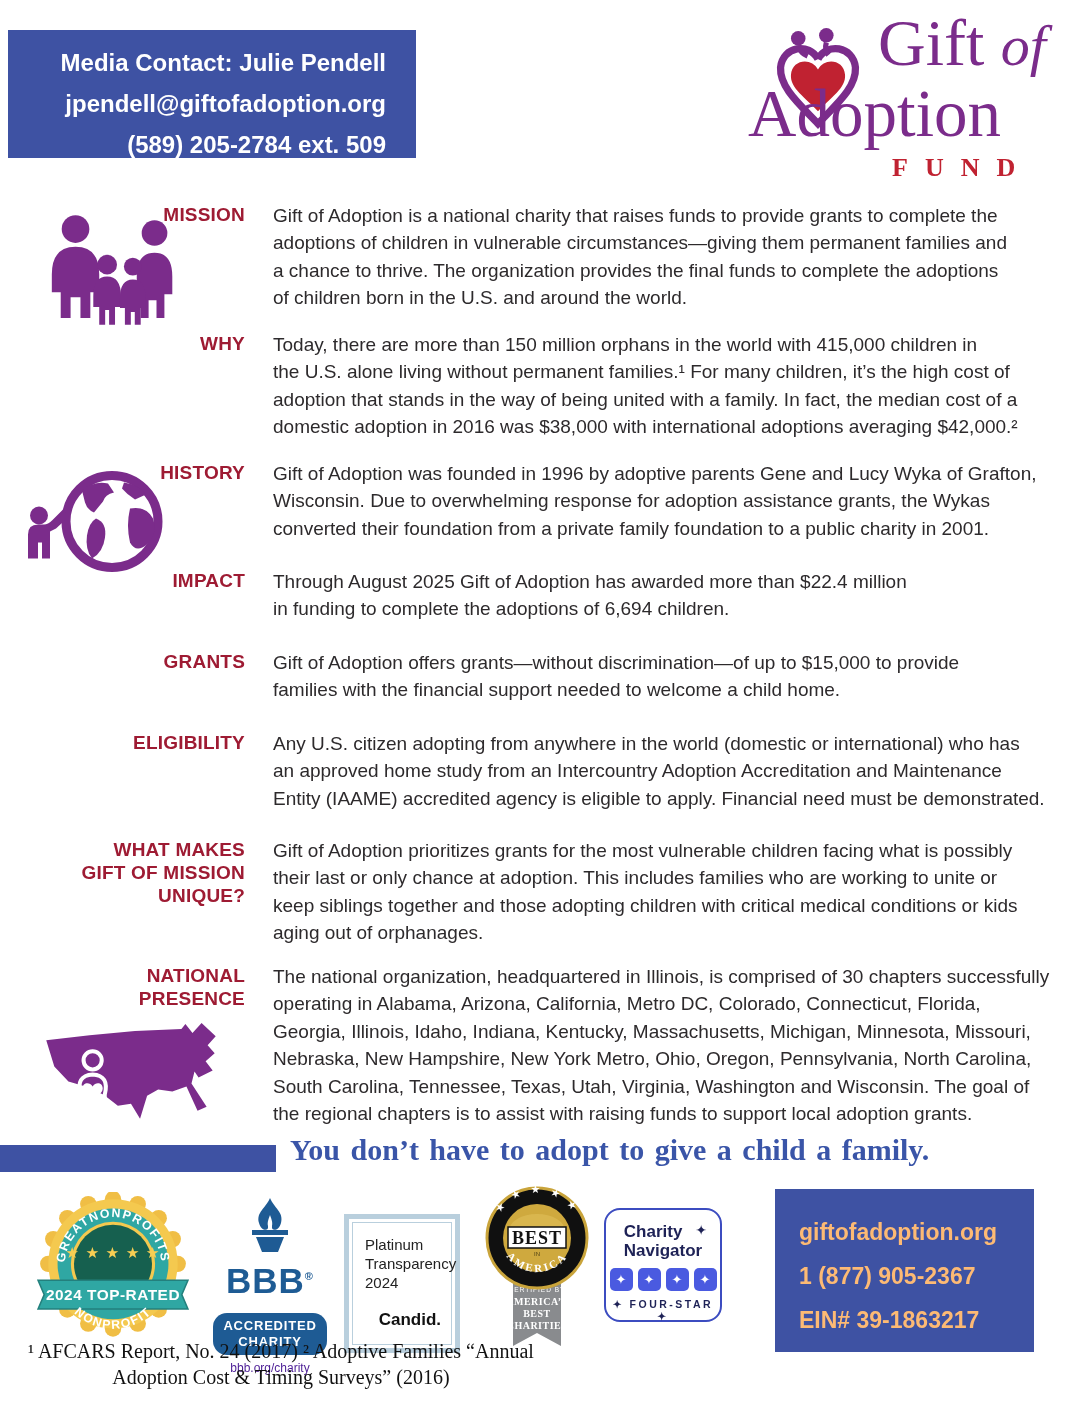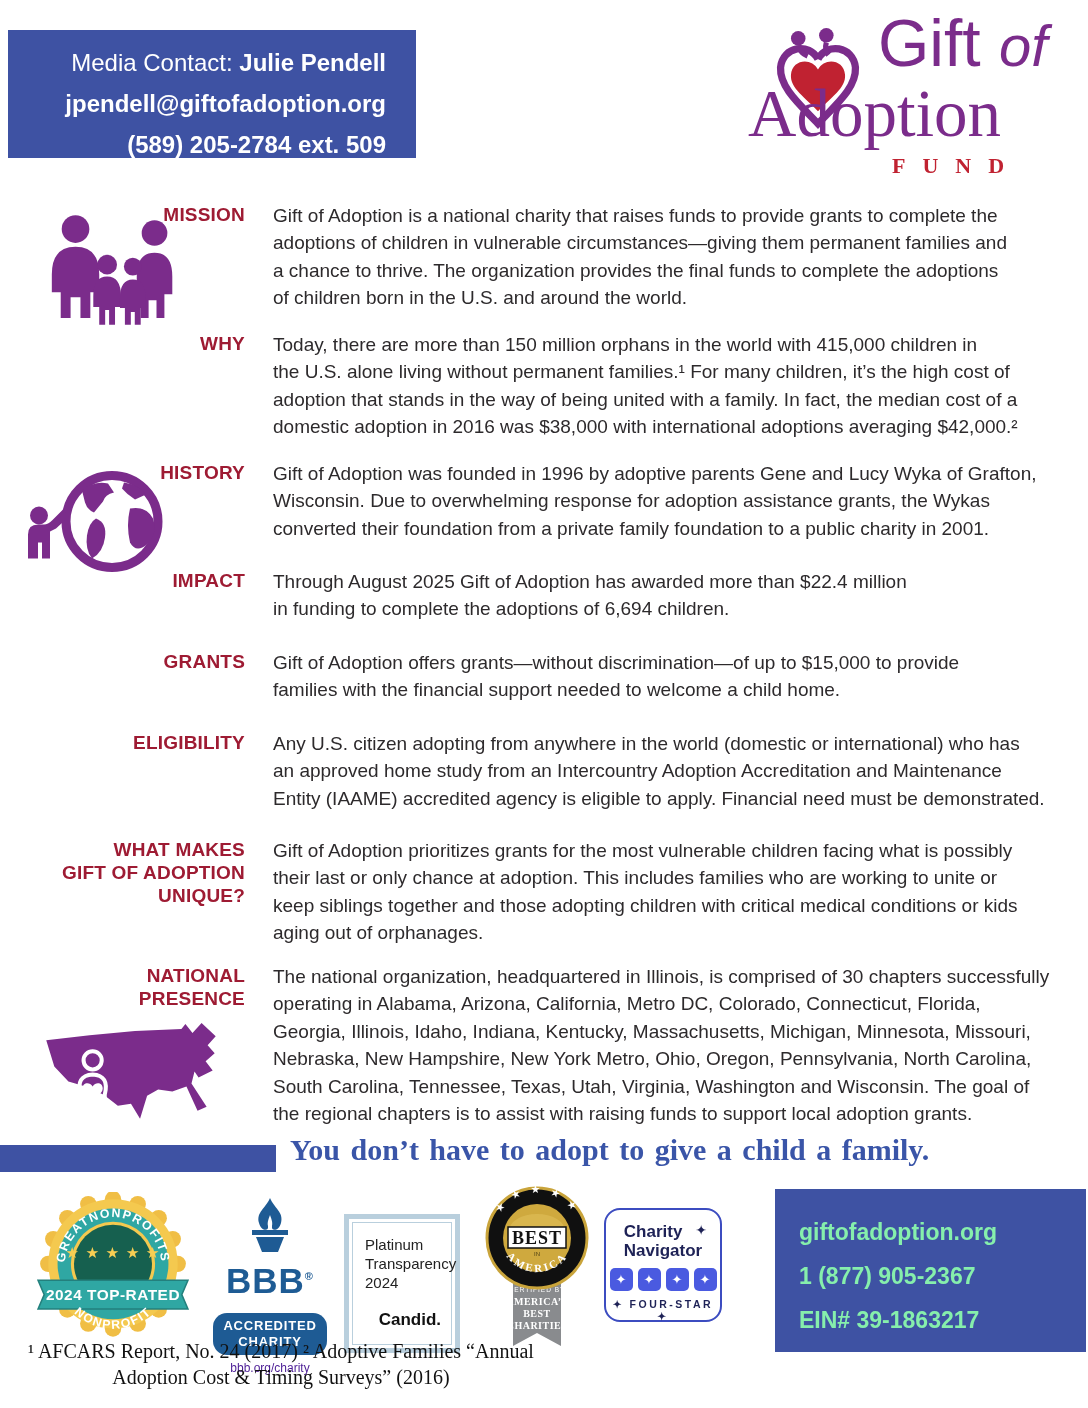--- a/index.html
+++ b/index.html
@@ -4,31 +4,31 @@
 <style>
   html,body{margin:0;padding:0;background:#ffffff;}
   .page{position:relative;width:1088px;height:1408px;background:#fff;overflow:hidden;
         font-family:"Liberation Sans",sans-serif;color:#2d2a2c;}
   .preline{white-space:pre-line;}
 
   
   .media-box{position:absolute;left:8px;top:30px;width:408px;height:128px;background:#3e52a3;
              color:#fff;text-align:right;padding:12px 30px 0 0;box-sizing:border-box;
              font-size:24px;font-weight:700;line-height:41px;}
-  .mc-bold{font-weight:400;}
+  .mc-bold{font-weight:700;}
 
   .logo{position:absolute;left:742px;top:22px;width:336px;height:158px;}
   .logo-mark{position:absolute;left:20px;top:6px;width:112px;height:104px;}
-  .logo-giftof{position:absolute;left:136px;top:-12px;font-family:Liberation Sans, sans-serif;
+  .logo-giftof{position:absolute;left:136px;top:-12px;font-family:Liberation Serif, serif;
                color:#7b2c8b;font-size:66px;line-height:66px;}
   .logo-giftof em{font-style:italic;font-size:58px;}
   .logo-adoption{position:absolute;left:6px;top:58px;font-family:"Liberation Serif",serif;
                  color:#7b2c8b;font-size:67px;line-height:67px;}
   .logo-fund{position:absolute;left:150px;top:131px;color:#c02231;font-family:"Liberation Serif",serif;
-             font-size:22px;font-weight:700;letter-spacing:17px;}
+             font-size:26px;font-weight:700;letter-spacing:17px;}
 
   
   .section{position:absolute;left:0;width:1075px;}
   .sec-label{position:absolute;left:0;top:1px;width:245px;text-align:right;color:#9e1b33;
              font-weight:800;font-size:19px;line-height:23px;letter-spacing:.2px;white-space:pre-line;}
   .sec-text{position:absolute;left:273px;top:0;width:860px;font-size:19px;line-height:27.4px;
             white-space:pre-line;}
   .s1{top:202px}.s2{top:331px}.s3{top:460px}.s4{top:568px}
   .s5{top:649px}.s6{top:730px}.s7{top:837px}.s8{top:963px}
 
@@ -57,22 +57,22 @@
   .badge-best{position:absolute;left:480px;top:1186px;width:114px;height:168px;}
   .badge-cn{position:absolute;left:604px;top:1208px;width:118px;height:114px;border:2.5px solid #3c4cc0;
             border-radius:16px;background:#fff;text-align:center;box-sizing:border-box;padding-top:12px;}
   .cn-name{display:inline-block;font-weight:800;font-size:17px;line-height:19px;color:#1e2256;text-align:left;}
   .cn-sparkle{position:absolute;right:13px;top:12px;color:#1e2256;font-size:14px;}
   .cn-stars{display:flex;justify-content:center;gap:5px;margin-top:8px;}
   .cn-star-cell{width:23px;height:23px;background:#4a5ae0;border-radius:5px;color:#fff;font-size:13px;
                 line-height:23px;text-align:center;}
   .cn-rating{margin-top:7px;font-size:10.5px;font-weight:700;letter-spacing:2.5px;color:#1e2256;}
 
-  .contact-box{position:absolute;left:775px;top:1189px;width:311px;height:163px;background:#3e52a3;
-               color:#86efac;box-sizing:border-box;padding:30px 0 8px 24px;font-weight:700;font-size:23px;}
+  .contact-box{position:absolute;left:775px;top:1189px;width:259px;height:163px;background:#3e52a3;
+               color:#fdba74;box-sizing:border-box;padding:30px 0 8px 24px;font-weight:700;font-size:23px;}
   .contact-box div{margin-bottom:17px;}
 
   .footnote{position:absolute;left:28px;top:1338px;font-family:"Liberation Serif",serif;
             font-size:20px;line-height:26px;color:#111;text-align:center;}
 </style>
 </head>
 <body>
 
 <div class="page">
 
@@ -127,21 +127,21 @@
 families with the financial support needed to welcome a child home.</div>
   </div>
   <div class="section s6">
     <div class="sec-label">ELIGIBILITY</div>
     <div class="sec-text">Any U.S. citizen adopting from anywhere in the world (domestic or international) who has
 an approved home study from an Intercountry Adoption Accreditation and Maintenance
 Entity (IAAME) accredited agency is eligible to apply. Financial need must be demonstrated.</div>
   </div>
   <div class="section s7">
     <div class="sec-label">WHAT MAKES
-GIFT OF ADOPTION
+GIFT OF MISSION
 UNIQUE?</div>
     <div class="sec-text">Gift of Adoption prioritizes grants for the most vulnerable children facing what is possibly
 their last or only chance at adoption. This includes families who are working to unite or
 keep siblings together and those adopting children with critical medical conditions or kids
 aging out of orphanages.</div>
   </div>
   <div class="section s8">
     <div class="sec-label">NATIONAL
 PRESENCE</div>
     <div class="sec-text">The national organization, headquartered in Illinois, is comprised of 30 chapters successfully

